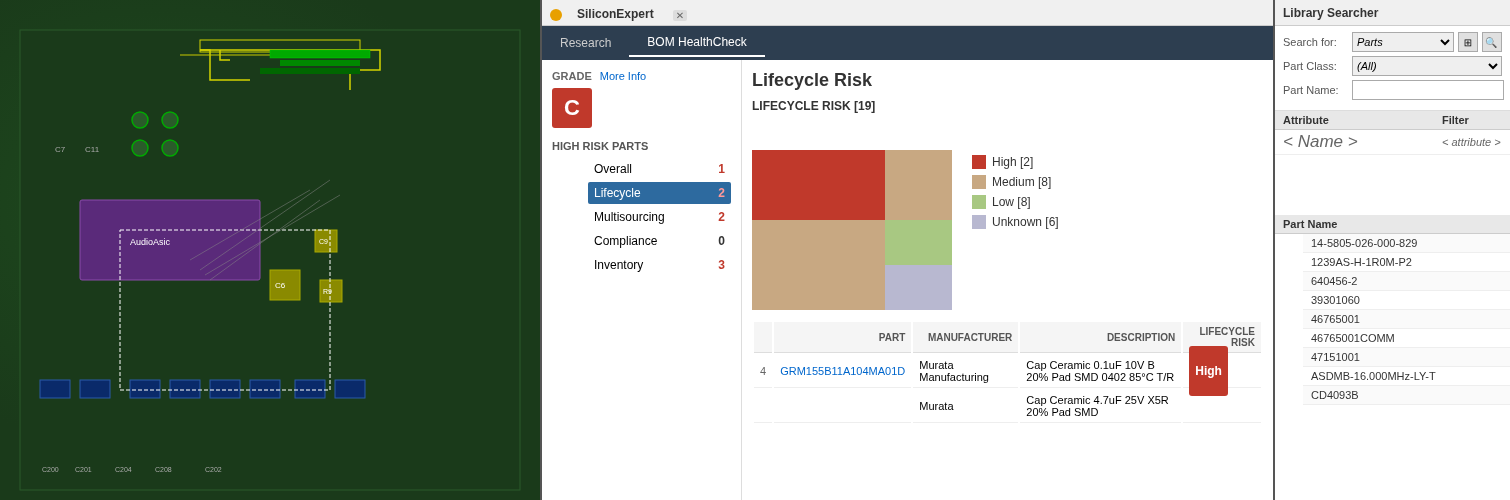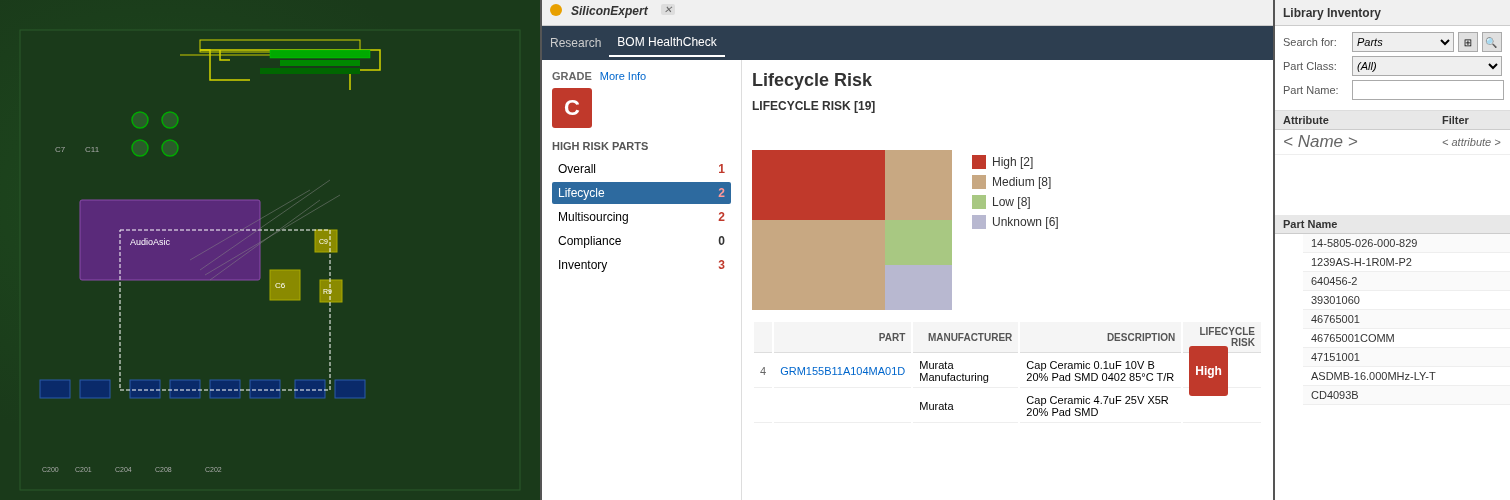--- a/index.html
+++ b/index.html
@@ -62,24 +62,23 @@
       flex-shrink: 0;
       overflow: hidden;
       border-left: 2px solid #555;
       border-right: 2px solid #555;
     }
     .se-header {
       background: #f0f0f0;
       border-bottom: 1px solid #ccc;
       padding: 4px 8px;
       display: flex;
-      align-items: flex-start;
-      gap: 9px;
+      align-items: flex-end;
+      gap: 15px;
       height: 26px;
-      font-style: italic;
     }
     .se-logo-dot {
       width: 12px; height: 12px;
       background: #e8a000;
       border-radius: 50%;
     }
     .se-title {
       font-size: 12px;
       font-weight: bold;
       color: #333;
@@ -93,21 +92,21 @@
       padding: 0 3px;
       cursor: pointer;
     }
     .se-nav {
       background: #2d3e50;
       display: flex;
       height: 34px;
       align-items: center;
     }
     .se-nav-item {
-      padding: 6px 8px;
+      padding: 6px 18px;
       color: #ccc;
       font-size: 12px;
       cursor: pointer;
     }
     .se-nav-item.active {
       color: #fff;
       border-bottom: 2px solid #fff;
     }
     .se-content {
       padding: 0;
@@ -150,20 +149,21 @@
       font-weight: bold;
       margin-top: 12px;
       margin-bottom: 6px;
     }
     .risk-item {
       display: flex;
       padding: 4px 6px;
       cursor: pointer;
       border-radius: 2px;
       margin-bottom: 2px;
+      margin-left: 36px;
     }
     .risk-item.active {
       background: #2d6a9f;
       color: #fff;
     }
     .risk-item-label {
       flex: 1;
       font-size: 12px;
     }
     .risk-item.active .risk-item-label {
@@ -563,21 +563,21 @@
             <td></td>
           </tr>
         </tbody>
       </table>
     </div>
   </div>
 </div>
 
 <div id="lib-panel">
   <div class="lib-header">
-    <span class="lib-title">Library Inventory</span>
+    <span class="lib-title">Library Searcher</span>
   </div>
   <div class="lib-form">
     <div class="lib-form-row">
       <span class="lib-form-label">Search for:</span>
       <select class="lib-select">
         <option>Parts</option>
       </select>
       <div class="lib-icon-btn">⊞</div>
       <div class="lib-icon-btn">🔍</div>
     </div>

